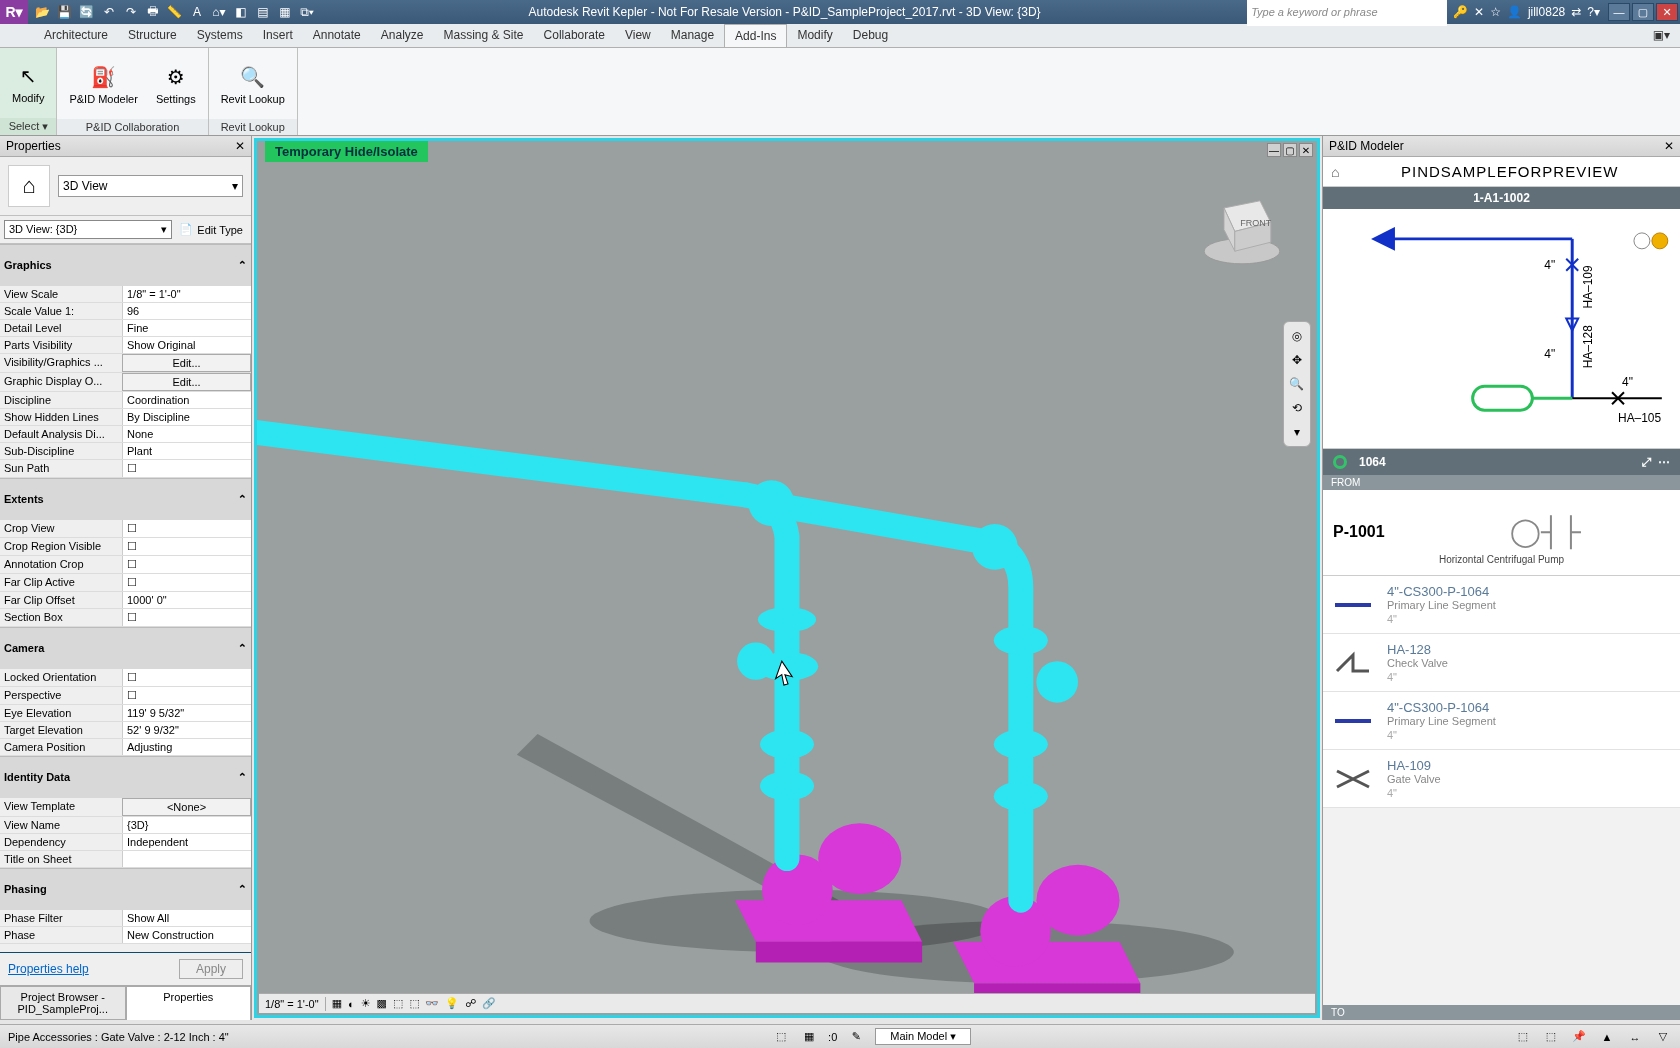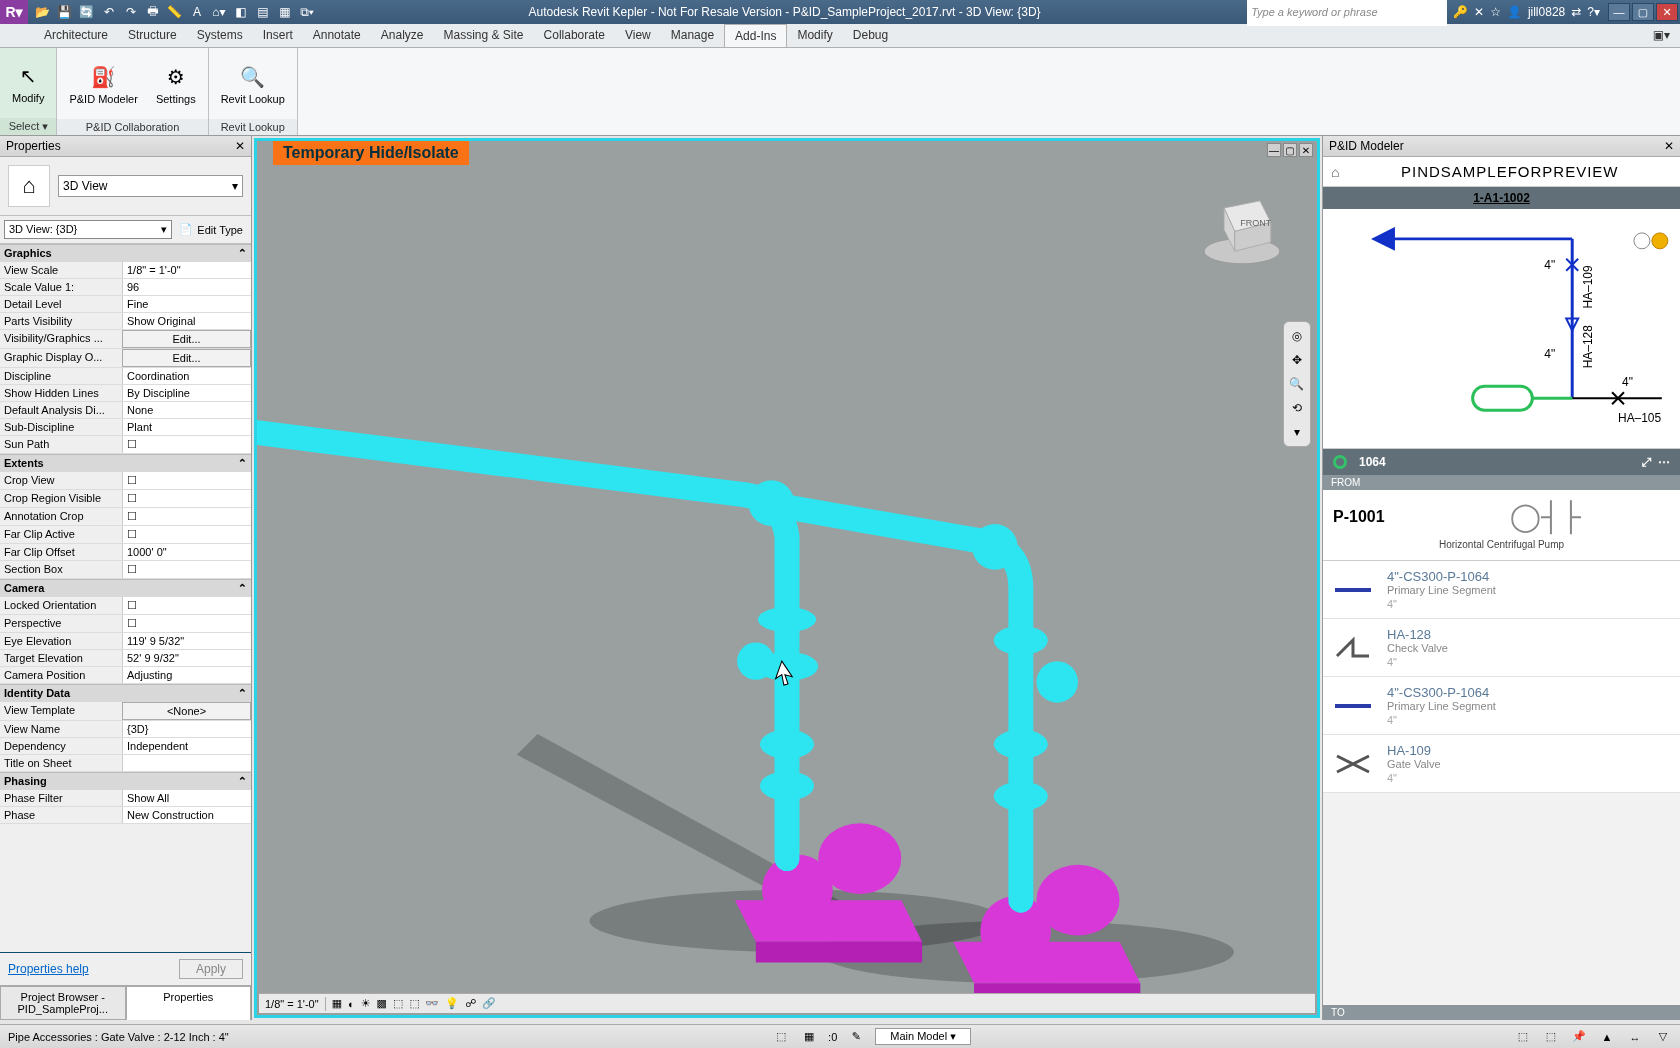--- a/index.html
+++ b/index.html
@@ -37,58 +37,58 @@
 
 .props { width:252px; background:#efefef; border-right:1px solid #9a9a9a; display:flex; flex-direction:column; }
 .panelhdr { background:linear-gradient(#e4e4e4,#d4d4d4); font-size:12px; padding:3px 6px; border-bottom:1px solid #aaa; display:flex; justify-content:space-between;}
 .props .preview { display:flex; align-items:center; gap:8px; padding:8px; border-bottom:1px solid #c0c0c0;}
 .props .preview .cube { width:42px;height:42px;background:#fff;border:1px solid #ccc;display:flex;align-items:center;justify-content:center;font-size:22px;}
 .props .typecombo { flex:1; background:#fff; border:1px solid #999; padding:3px 4px; font-size:12px;}
 .props .row2 { display:flex; padding:4px; gap:4px; border-bottom:1px solid #c0c0c0;}
 .props .row2 .combo { flex:1; background:#fff; border:1px solid #888; padding:2px 4px; font-size:11px;}
 .props .row2 .etype { font-size:11px; padding:2px 4px; display:flex; align-items:center; gap:4px;}
 .props .grid { flex:1; overflow:auto; }
-.props .cat { background:#d8d8d8; font-weight:bold; font-size:11px; padding:2px 4px; border-top:1px solid #bbb; display:flex; justify-content:space-between;}
+.props .cat { background:#d8d8d8; font-weight:bold; font-size:11px; padding:14px 4px; border-top:1px solid #bbb; display:flex; justify-content:space-between;}
 .props .kv { display:flex; border-bottom:1px solid #dcdcdc; font-size:11px;}
 .props .kv .k { width:122px; padding:2px 4px; background:#efefef;}
 .props .kv .v { flex:1; padding:2px 4px; background:#fff; border-left:1px solid #ccc;}
 .props .kv .v.btn { text-align:center; background:#f2f2f2; border:1px solid #aaa;}
 .props .kv .v.chk::before { content:"☐"; }
 .props .foot { display:flex; justify-content:space-between; padding:6px 8px; border-top:1px solid #0c4a6e; align-items:center;}
 .props .foot .apply { padding:2px 16px; border:1px solid #aaa; background:#eee; color:#888;}
 .tabsfoot { display:flex; border-top:1px solid #aaa;}
 .tabsfoot .t { flex:1; text-align:center; font-size:11px; padding:4px 2px; border:1px solid #aaa; background:#e8e8e8;}
 .tabsfoot .t.active { background:#fff; border-bottom:none;}
 
 
 .viewport { flex:1; position:relative; border:3px solid #2ad4e6; background:#9aa0a0; margin:2px; }
-.viewport .badge { position:absolute; top:0; left:16px; background:#f97316; color:#003040; font-weight:bold; padding:3px 10px; font-size:16px;}
+.viewport .badge { position:absolute; top:0; left:8px; background:#22c55e; color:#003040; font-weight:bold; padding:3px 10px; font-size:13px;}
 .viewport .wctrl { position:absolute; top:2px; right:4px; display:flex; gap:2px;}
 .viewport .wctrl span{ width:14px;height:14px;background:#d0d0d0;border:1px solid #888;font-size:10px;display:flex;align-items:center;justify-content:center;}
 .viewport canvas, .viewport svg.scene { position:absolute; inset:0; width:100%; height:100%; }
 .viewcube { position:absolute; top:40px; right:30px; width:90px; height:90px; }
 .navbar { position:absolute; top:180px; right:6px; width:28px; background:#e8e8e8; border:1px solid #aaa; border-radius:6px; display:flex;flex-direction:column;gap:4px;padding:4px 2px;}
 .navbar span{ height:20px; display:flex;align-items:center;justify-content:center; font-size:12px;}
 .viewbar { position:absolute; bottom:2px; left:2px; right:2px; height:20px; background:#eaeaea; border-top:1px solid #aaa; display:flex; align-items:center; gap:6px; padding:0 6px; font-size:11px;}
 .viewbar .sep{ width:1px;height:14px;background:#aaa;}
 
 
 .pid { width:358px; background:#f2f2f2; border-left:1px solid #9a9a9a; display:flex; flex-direction:column;}
 .pid .hdr { display:flex; flex-direction:column; align-items:stretch; }
 .pid .crumb { background:#fff; padding:6px 8px; display:flex; align-items:center; gap:8px; border-bottom:1px solid #ccc;}
 .pid .crumb .home { font-size:14px; color:#555;}
 .pid .crumb .proj { flex:1; text-align:center; font-size:15px; letter-spacing:1px;}
-.pid .docrow { background:#617078; color:#000000; text-align:center; padding:4px; font-weight:bold;text-decoration:underline;}
+.pid .docrow { background:#617078; color:#ffffff; text-align:center; padding:4px; font-weight:bold;}
 .pid .diagram { background:#fff; height:240px; border-bottom:1px solid #ccc; position:relative;}
 .pid .linerow { background:#617078; color:#fff; display:flex; align-items:center; padding:6px 10px; font-weight:bold;}
 .pid .linerow .ind{ width:14px;height:14px;border:3px solid #34c36a;border-radius:50%; margin-right:12px;}
 .pid .linerow .num{ flex:1;}
 .pid .from { background:#8a969c; color:#fff; font-size:10px; padding:2px 8px;}
 .pid .pump { background:#fff; padding:10px; display:flex; flex-direction:column; gap:6px; border-bottom:1px solid #ccc;}
-.pid .pump .top{display:flex;align-items:center;gap:36px;}
+.pid .pump .top{display:flex;align-items:center;gap:36px;margin-top:15px;}
 .pid .pump .tag{ font-size:16px; font-weight:bold;}
 .pid .pump .sym{ font-size:28px; color:#888; flex:1; text-align:center;}
 .pid .pump .desc{ text-align:center; font-size:10px; color:#444;}
 .pid .items { flex:1; overflow:auto;}
 .pid .item { background:#fff; border-bottom:1px solid #e2e2e2; padding:8px 10px; display:flex; gap:14px; align-items:center;}
 .pid .item .sw { width:40px; height:28px; display:flex;align-items:center;justify-content:center;}
 .pid .item .txt .a{ color:#5a7a99; font-size:13px;}
 .pid .item .txt .b{ color:#888; font-size:11px;}
 .pid .item .txt .c{ color:#aaa; font-size:11px; margin-top:2px;}
 .pid .to { background:#8a969c; color:#fff; font-size:10px; padding:2px 8px;}

